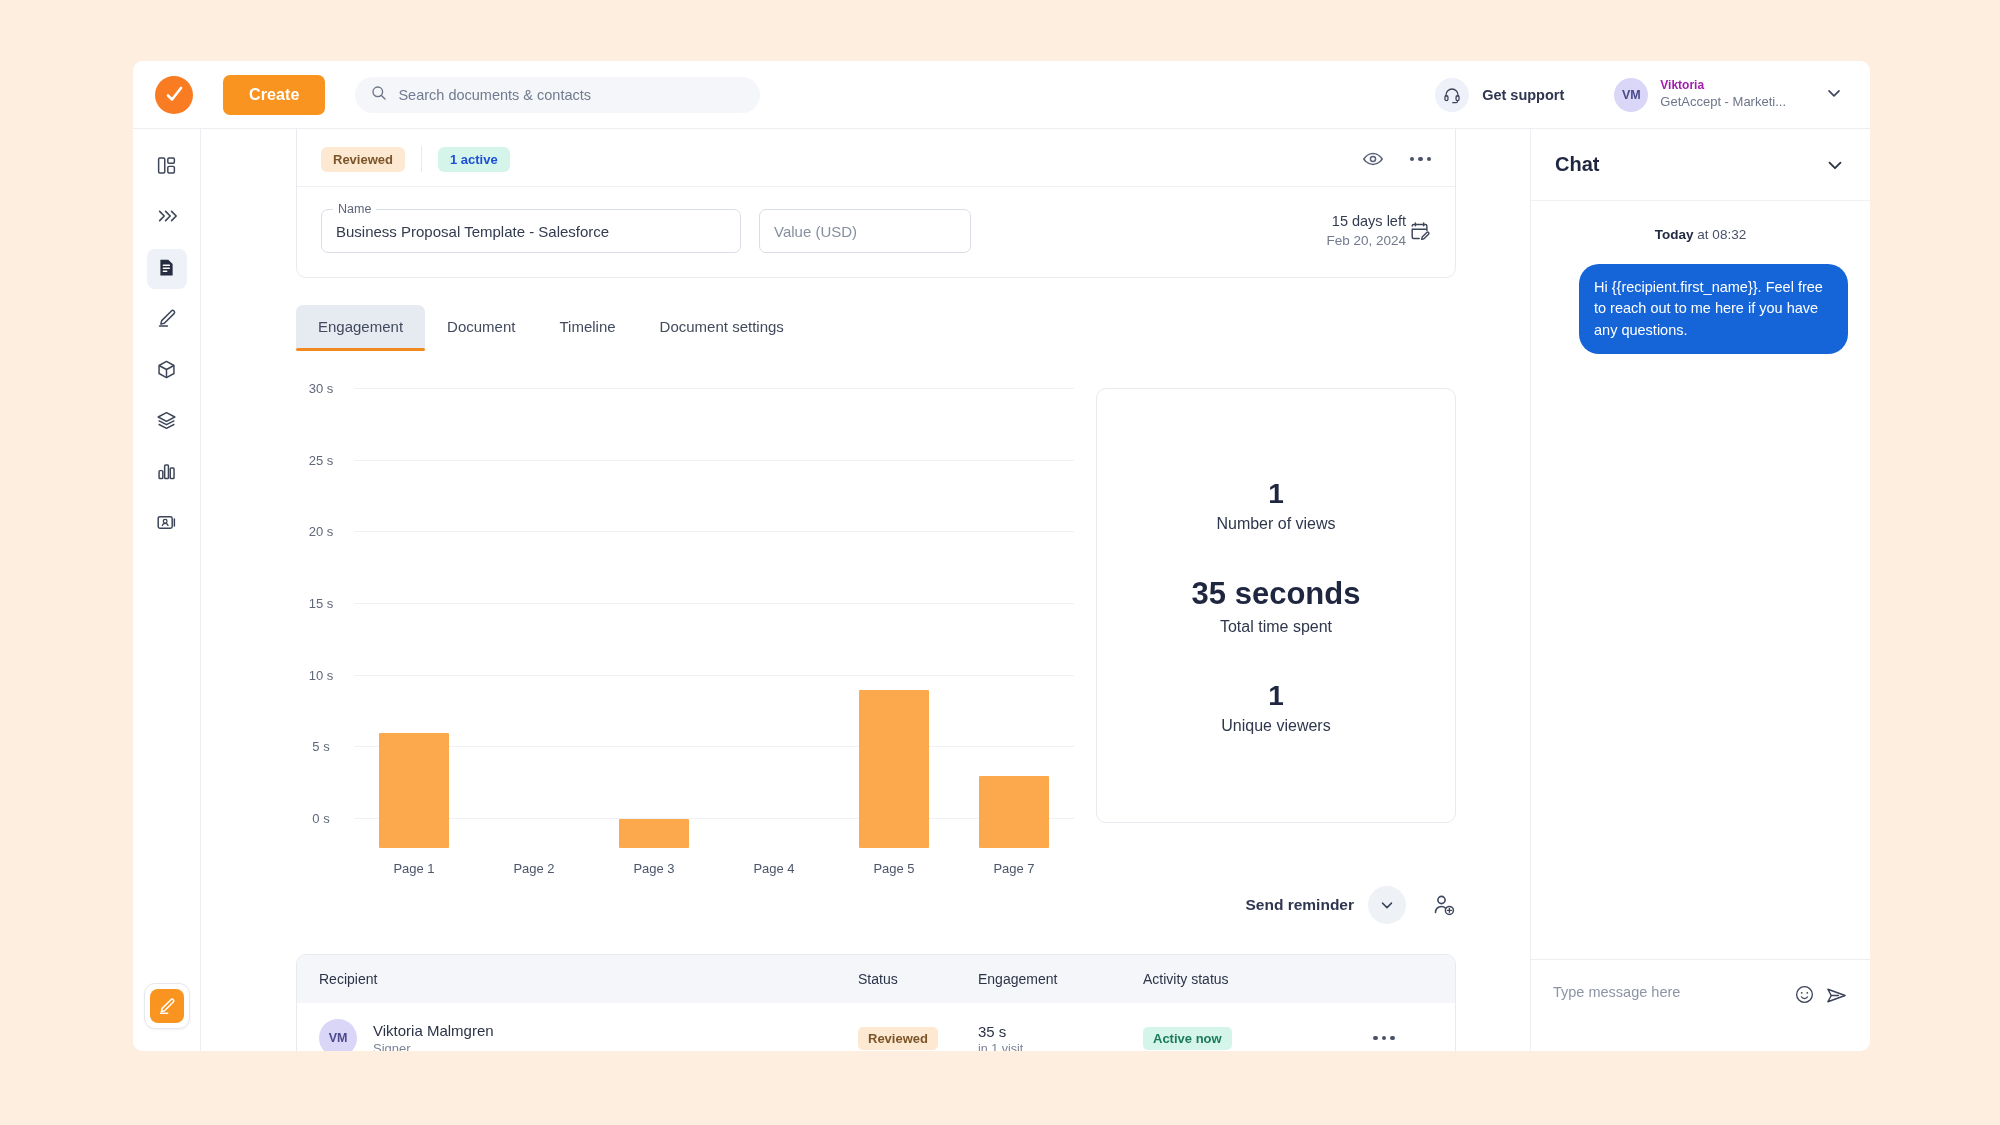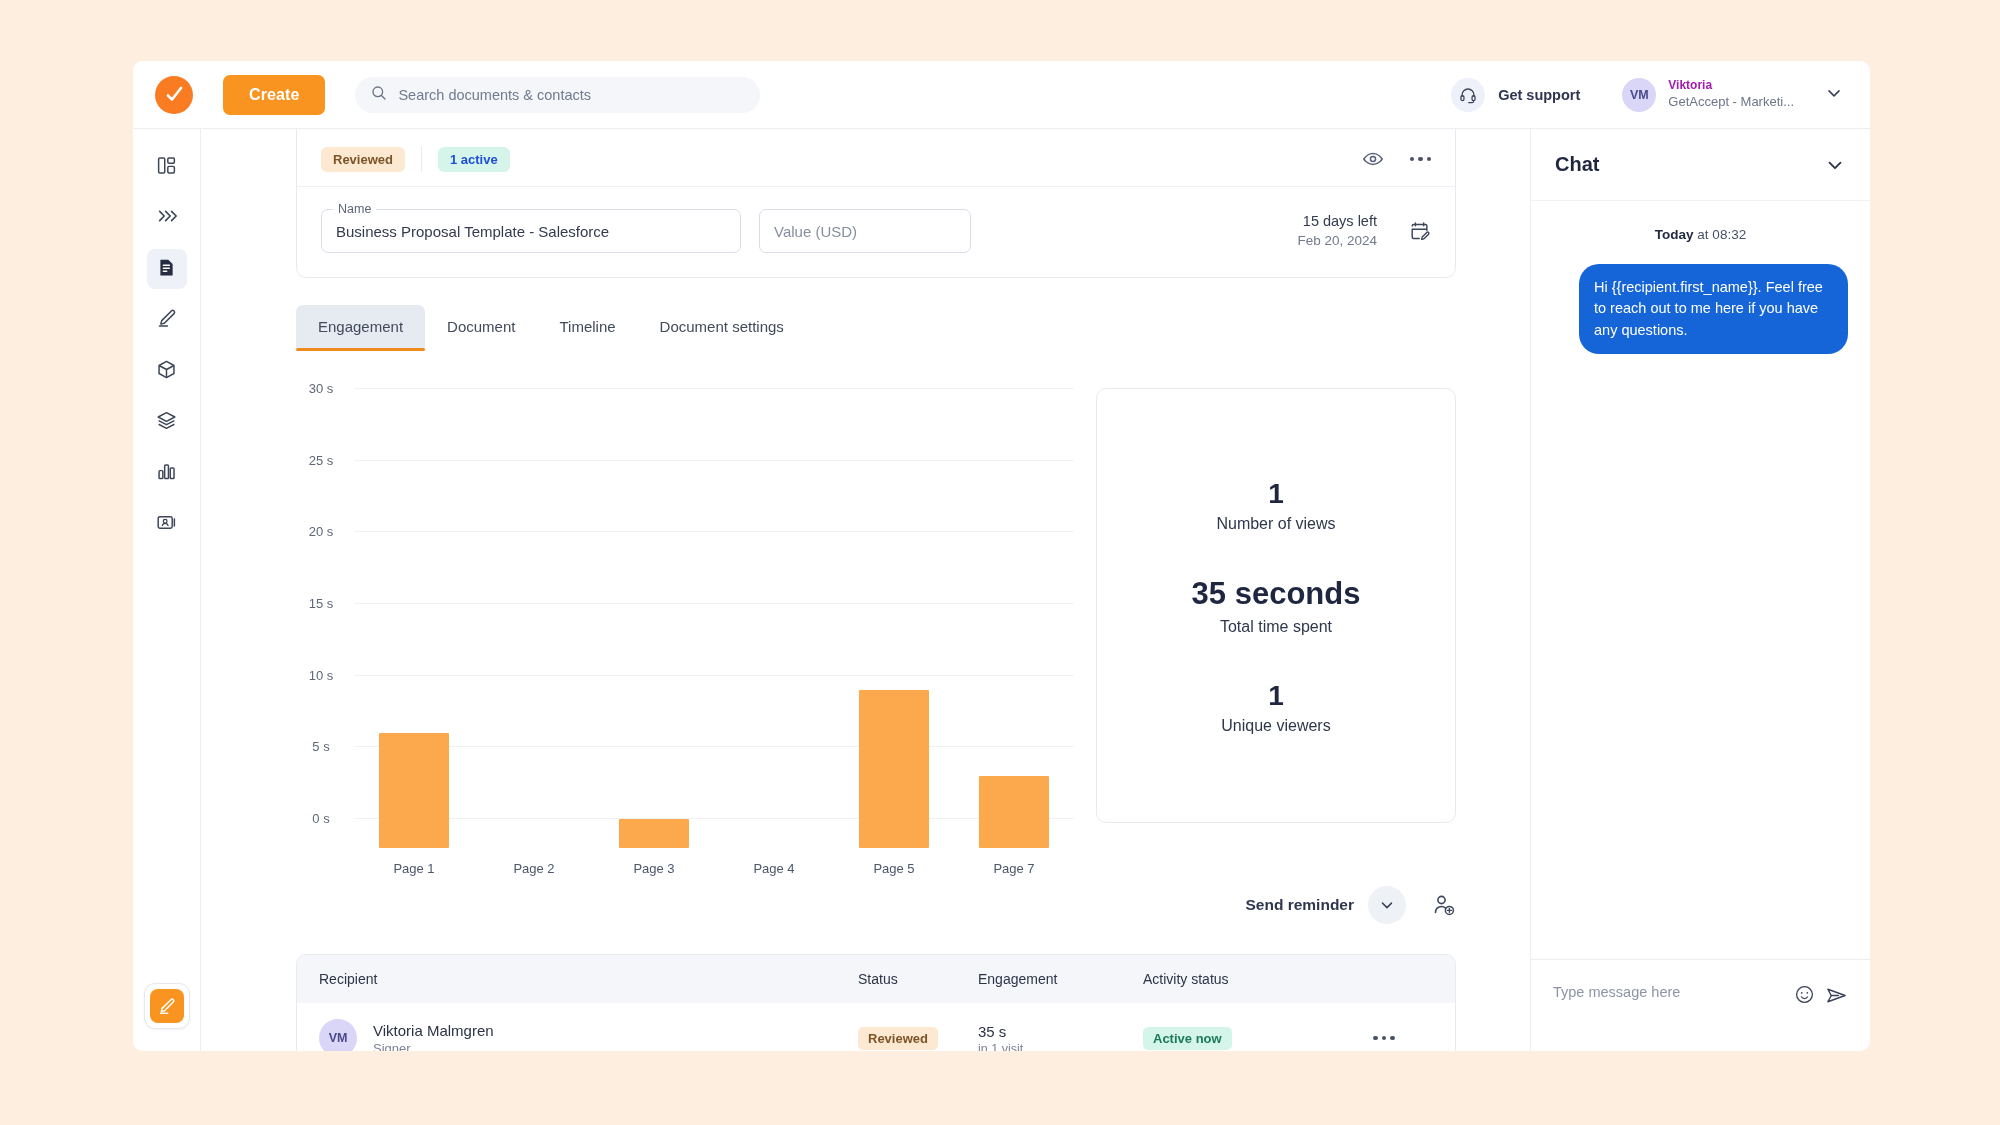--- a/index.html
+++ b/index.html
@@ -67,21 +67,21 @@
     border: none; background: transparent; outline: none;
     font-size: 14.5px; color: #4b5468;
     font-family: "Liberation Sans", sans-serif;
     width: 100%;
   }
   .search-wrap input::placeholder { color: #707b8f; }
   .topbar-right {
     margin-left: auto;
     display: flex;
     align-items: center;
-    gap: 8px;
+    gap: 16px;
   }
   .support {
     display: flex; align-items: center; gap: 13px;
     cursor: pointer;
   }
   .support-circle {
     width: 34px; height: 34px; border-radius: 50%;
     background: #eef1fa;
     display: flex; align-items: center; justify-content: center;
   }
@@ -201,21 +201,21 @@
   .field input {
     border: none; outline: none; background: transparent;
     font-size: 15px; color: #333b4f; width: 100%;
     font-family: "Liberation Sans", sans-serif;
   }
   .field input::placeholder { color: #868f9f; }
   .field-name { width: 420px; }
   .field-value { width: 212px; }
   .field-tags { width: 212px; justify-content: space-between; }
   .field-tags span { font-size: 15px; color: #3a4255; }
-  .days-box { margin-left: auto; display:flex; align-items:center; gap:32px; }
+  .days-box { margin-left: auto; display:flex; align-items:center; gap:3px; }
   .days-text { text-align: right; line-height: 1.35; }
   .days-main { font-size: 14.5px; color: #333b4f; }
   .days-sub { font-size: 13.5px; color: #717a8d; }
 
   
   .tabs {
     display: flex;
     margin: 27px 0 0 95px;
     gap: 0;
   }

